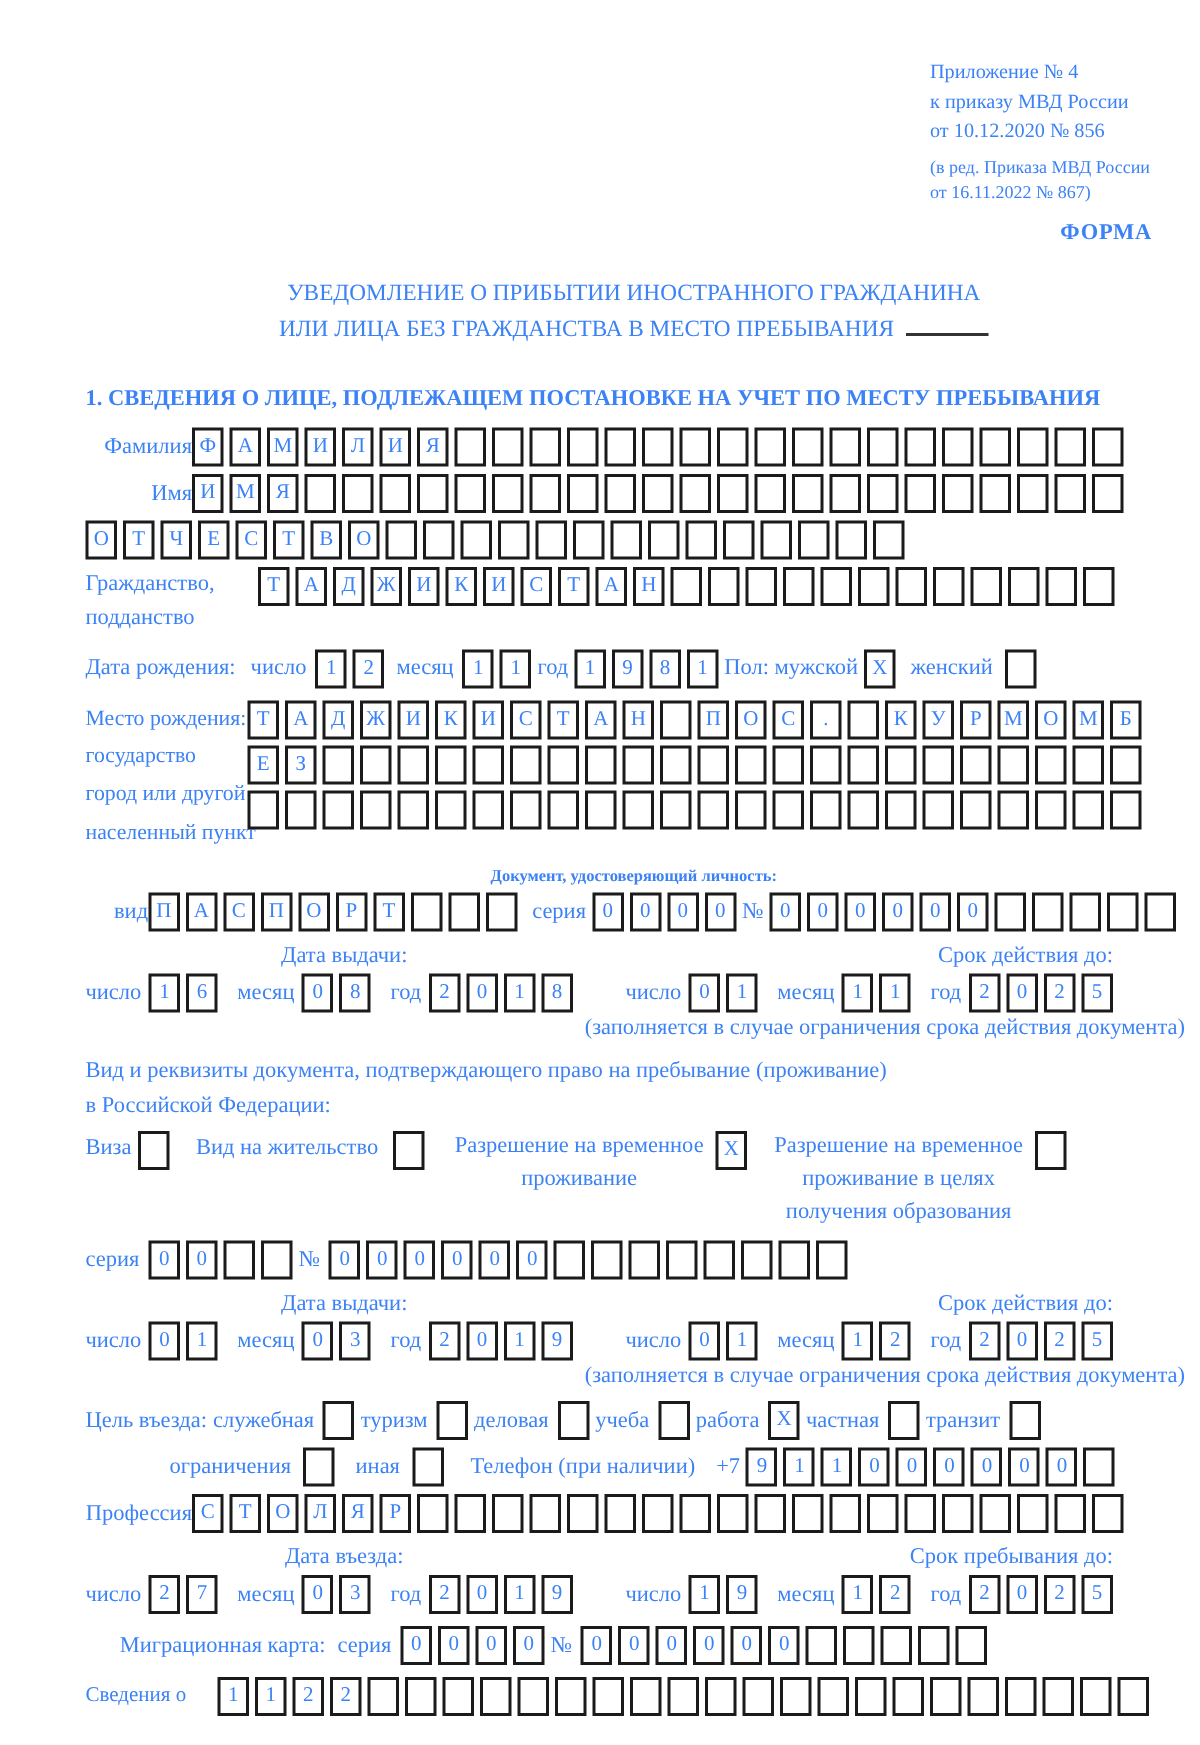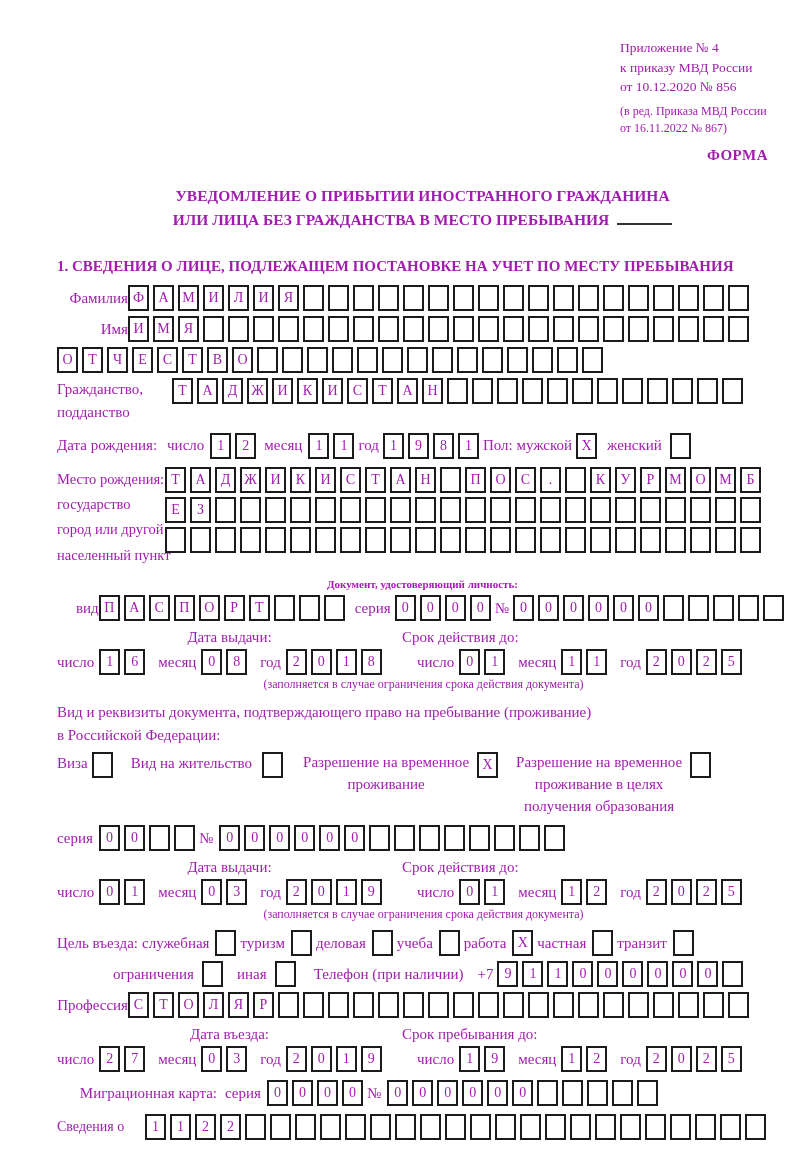--- a/index.html
+++ b/index.html
@@ -1,25 +1,25 @@
 <!DOCTYPE html>
 <html><head>
 <meta charset="utf-8">
 <style>
   html,body{margin:0;padding:0;background:#fff;}
   .page{
     width:800px;height:1163px;position:relative;overflow:hidden;
-    background:#ffffff;color:#a21caf;
+    background:#ffffff;color:#3b82f6;
     font-family:"Liberation Serif","DejaVu Serif",serif;
   }
   .meta{position:absolute;left:620px;top:38px;font-size:13.5px;line-height:1.45;}
   .meta .ed{font-size:12px;margin-top:6px;line-height:1.45;font-family:Liberation Serif, serif;}
   .forma{position:absolute;right:32px;top:147px;font-weight:bold;font-size:15px;letter-spacing:.5px;}
   .content{padding:0 12px 0 57px;}
-  .title{margin-top:184px;text-align:center;font-weight:bold;font-size:15.5px;line-height:1.55;}
+  .title{margin-top:184px;text-align:center;font-weight:normal;font-size:15.5px;line-height:1.55;}
   .title .blank{display:inline-block;width:55px;border-bottom:2px solid #333;height:12px;margin-left:8px;}
   .sec-head{margin-top:26px;font-weight:bold;font-size:15px;}
   .frow{display:flex;align-items:center;margin-top:5px;}
   .frow.start{align-items:flex-start;}
   .lbl{font-size:15px;white-space:nowrap;text-align:right;}
   .cells{display:inline-flex;flex:none;}
   .cell{
     display:inline-flex;flex:none;width:17px;height:22px;border:2px solid #1b1b1b;
     margin-right:4px;align-items:center;justify-content:center;
     font-size:14px;line-height:1;background:#fff;
@@ -33,24 +33,24 @@
   .w-pob{width:108px;}
   .w-rep{width:88px;}
   .w-rep div{font-size:14px;line-height:1.9;}
   .w-pob div{font-size:14.5px;line-height:1.75;}
   .doc-head{text-align:center;font-weight:bold;font-size:11px;margin-top:10px;}
   .dgroup{display:inline-flex;align-items:center;}
   .dgroup .lbl{margin-right:5px;}
   .dgroup .cells{margin-right:9px;}
   .dual-head{display:flex;margin-top:8px;font-size:15px;}
   .dual-head .h1{width:345px;text-align:center;}
-  .dual-head .h2{width:340px;text-align:left;}
+  .dual-head .h2{width:340px;text-align:right;}
   .dual-dates{display:flex;margin-top:3px;}
   .dual-dates .g1{width:360px;}
-  .note{font-size:12px;text-align:center;margin-top:2px;margin-right:-2px;}
+  .note{font-size:15px;text-align:right;margin-top:2px;margin-right:-2px;}
   .para{font-size:15px;margin-top:9px;line-height:1.5;}
   .permits{margin-top:6px;}
   .permits .pad-top{margin-top:3px;}
   .center-lines{text-align:center;font-size:15px;line-height:1.45;flex:none;}
   .center-lines span{display:block;}
   .gap4{margin-left:4px;} .gap6{margin-left:6px;} .gap8{margin-left:8px;}
   .gap10{margin-left:10px;} .gap14{margin-left:14px;} .gap16{margin-left:16px;}
   .indent{margin-left:56px;}
   .mt8{margin-top:8px;} .mt10{margin-top:10px;}
 </style>

